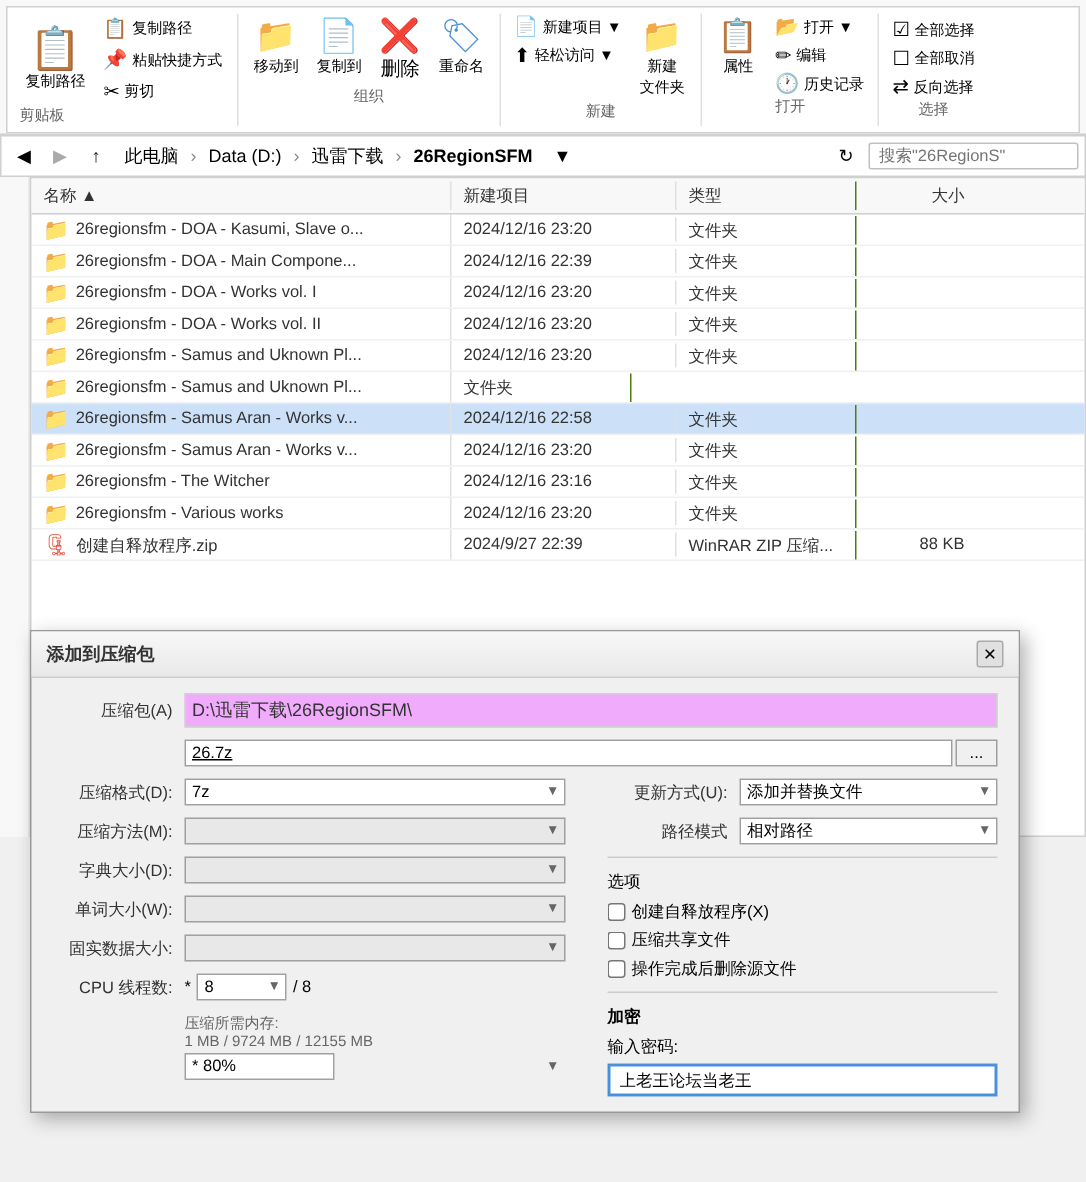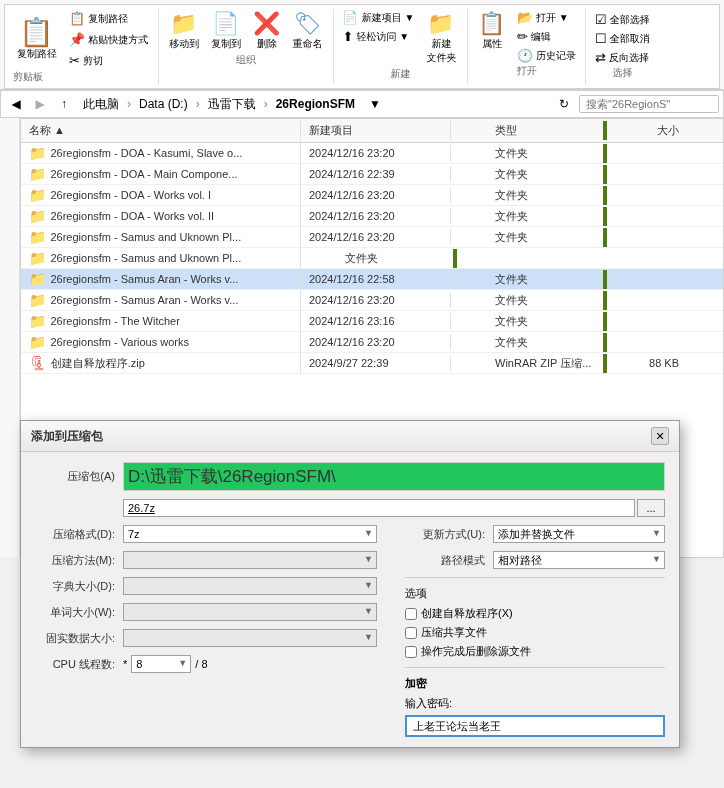--- a/index.html
+++ b/index.html
@@ -14,21 +14,21 @@
     .path-sep { color: #888; margin: 0 2px; }
     .path-part { padding: 1px 4px; border-radius: 2px; cursor: pointer; }
     .nav-btn { width: 22px; height: 22px; display: flex; align-items: center; justify-content: center; cursor: pointer; border: 1px solid transparent; border-radius: 2px; font-size: 12px; }
     .search-box { width: 140px; border: 1px solid #c0c0c0; padding: 2px 6px; font-size: 11px; border-radius: 2px; background: white; }
 
     
     .file-list-container { background: white; border: 1px solid #d0d0d0; flex: 1; }
     .file-list-header { display: flex; background: #f8f8f8; border-bottom: 1px solid #d0d0d0; padding: 2px 0; }
     .col-name { width: 280px; padding: 2px 8px; font-size: 11px; color: #333; cursor: pointer; border-right: 1px solid #e0e0e0; }
     .col-date { width: 150px; padding: 2px 8px; font-size: 11px; color: #333; cursor: pointer; border-right: 1px solid #e0e0e0; }
-    .col-type { width: 120px; padding: 2px 8px; font-size: 11px; color: #333; cursor: pointer; border-right: 4px solid #4d7c0f; margin-left: 36px; }
+    .col-type { width: 120px; padding: 2px 8px; font-size: 11px; color: #333; cursor: pointer; border-right: 1px solid #4d7c0f; }
     .col-size { width: 80px; padding: 2px 8px; font-size: 11px; color: #333; cursor: pointer; text-align: right; }
     .file-row { display: flex; align-items: center; border-bottom: 1px solid #f0f0f0; cursor: pointer; }
     .file-row.selected { background: #cce0f8; }
     .file-row .col-name { display: flex; align-items: center; gap: 4px; font-size: 11px; overflow: hidden; }
     .file-row .col-date { font-size: 11px; }
     .file-row .col-type { font-size: 11px; }
     .file-row .col-size { font-size: 11px; text-align: right; }
     .file-name-text { overflow: hidden; text-overflow: ellipsis; white-space: nowrap; font-size: 11px; }
 
     
@@ -98,21 +98,21 @@
         <div style="display: flex; flex-direction: column; align-items: center; padding: 2px 4px; cursor: pointer; min-width: 34px;">
           <span style="font-size: 22px; color: #4a90d9;">📁</span>
           <span style="font-size: 10px; text-align: center;">移动到</span>
         </div>
         <div style="display: flex; flex-direction: column; align-items: center; padding: 2px 4px; cursor: pointer; min-width: 34px;">
           <span style="font-size: 22px; color: #4a90d9;">📄</span>
           <span style="font-size: 10px; text-align: center;">复制到</span>
         </div>
         <div style="display: flex; flex-direction: column; align-items: center; padding: 2px 4px; cursor: pointer; min-width: 34px;">
           <span style="font-size: 22px;">❌</span>
-          <span style="font-size: 10px; text-align: center;">删除</span>
+          <span style="font-size: 13px; text-align: center;">删除</span>
         </div>
         <div style="display: flex; flex-direction: column; align-items: center; padding: 2px 4px; cursor: pointer; min-width: 34px;">
           <span style="font-size: 22px; color: #4a90d9;">🏷</span>
           <span style="font-size: 10px; text-align: center;">重命名</span>
         </div>
       </div>
       <span style="font-size: 10px; color: #666;">组织</span>
     </div>
 
     <div style="display: flex; flex-direction: column; padding: 0 6px; border-right: 1px solid #e0e0e0; align-items: center;">
@@ -317,21 +317,21 @@
 
 <div class="dialog-overlay">
   <div class="dialog-title-bar">
     <span class="dialog-title">添加到压缩包</span>
     <div class="dialog-close">✕</div>
   </div>
   <div class="dialog-body">
 
     <div class="dialog-row">
       <span class="dialog-label">压缩包(A)</span>
-      <div style="flex:1; font-size: 17px; color: #333; padding: 2px 4px; background: #22c55e; border: 1px solid #d0d0d0;">D:\迅雷下载\26RegionSFM\</div>
+      <div style="flex:1; font-size: 12px; color: #333; padding: 2px 4px; background: #f0abfc; border: 1px solid #d0d0d0;">D:\迅雷下载\26RegionSFM\</div>
     </div>
 
     <div class="dialog-row">
       <span class="dialog-label"></span>
       <div class="dialog-input-with-btn">
         <input type="text" class="dialog-input" style="flex: 1 1 0%; text-decoration: underline;" value="26.7z">
         <button class="browse-btn">...</button>
       </div>
     </div>
 
@@ -391,20 +391,31 @@
             <span style="font-size:11px;">*</span>
             <div class="dialog-select-wrapper" style="width:60px;">
               <select style="width:60px;">
                 <option>8</option><option>4</option><option>2</option><option>1</option>
               </select>
             </div>
             <span style="font-size:11px;">/ 8</span>
           </div>
         </div>
 
+        <div style="display:flex; flex-direction:column; margin-bottom:6px; margin-left: 88px;">
+          <span style="font-size:10px; color:#666;">压缩所需内存:</span>
+          <span style="font-size:10px; color:#666;">1 MB / 9724 MB / 12155 MB</span>
+          <div style="display:flex; align-items:center; gap:4px; margin-top:2px;">
+            <div class="dialog-select-wrapper" style="width:100px;">
+              <select style="width:100px;">
+                <option>* 80%</option><option>50%</option><option>100%</option>
+              </select>
+            </div>
+          </div>
+        </div>
       </div>
 
       <div class="dialog-right">
 
         <div class="dialog-row">
           <span class="dialog-label">更新方式(U):</span>
           <div class="dialog-select-wrapper" style="flex:1;">
             <select style="width:100%;">
               <option>添加并替换文件</option>
               <option>添加并更新文件</option>

